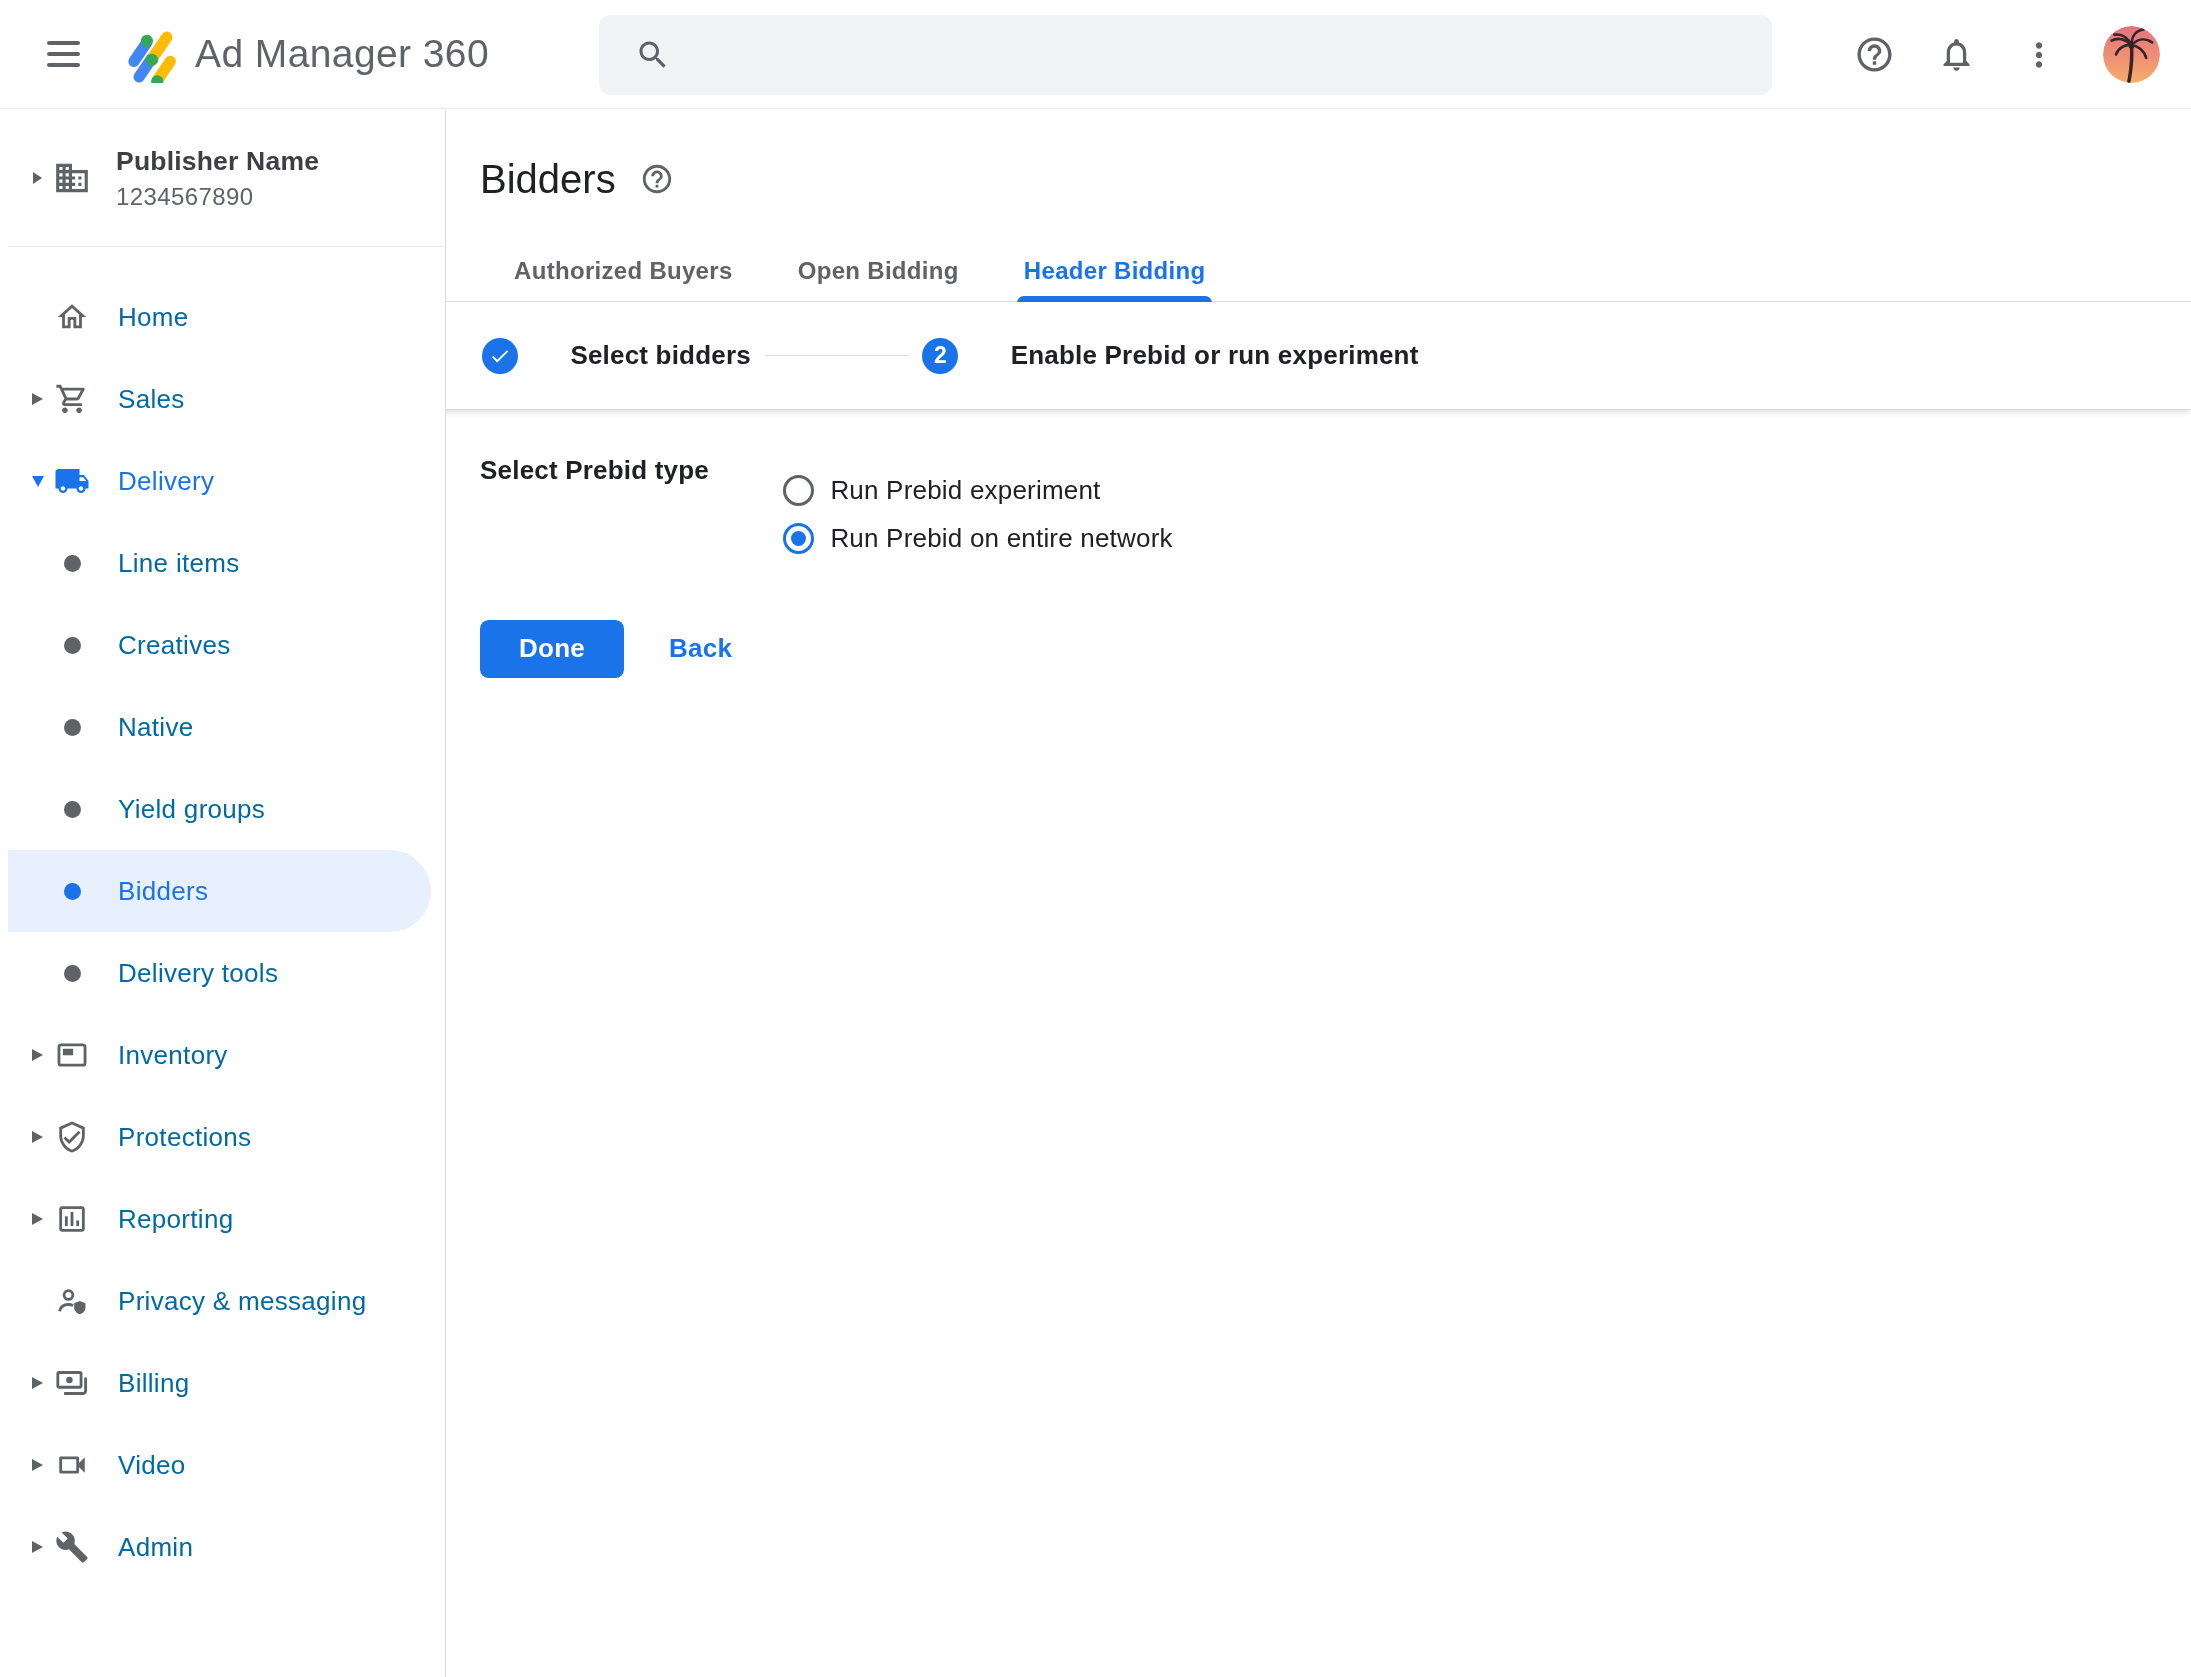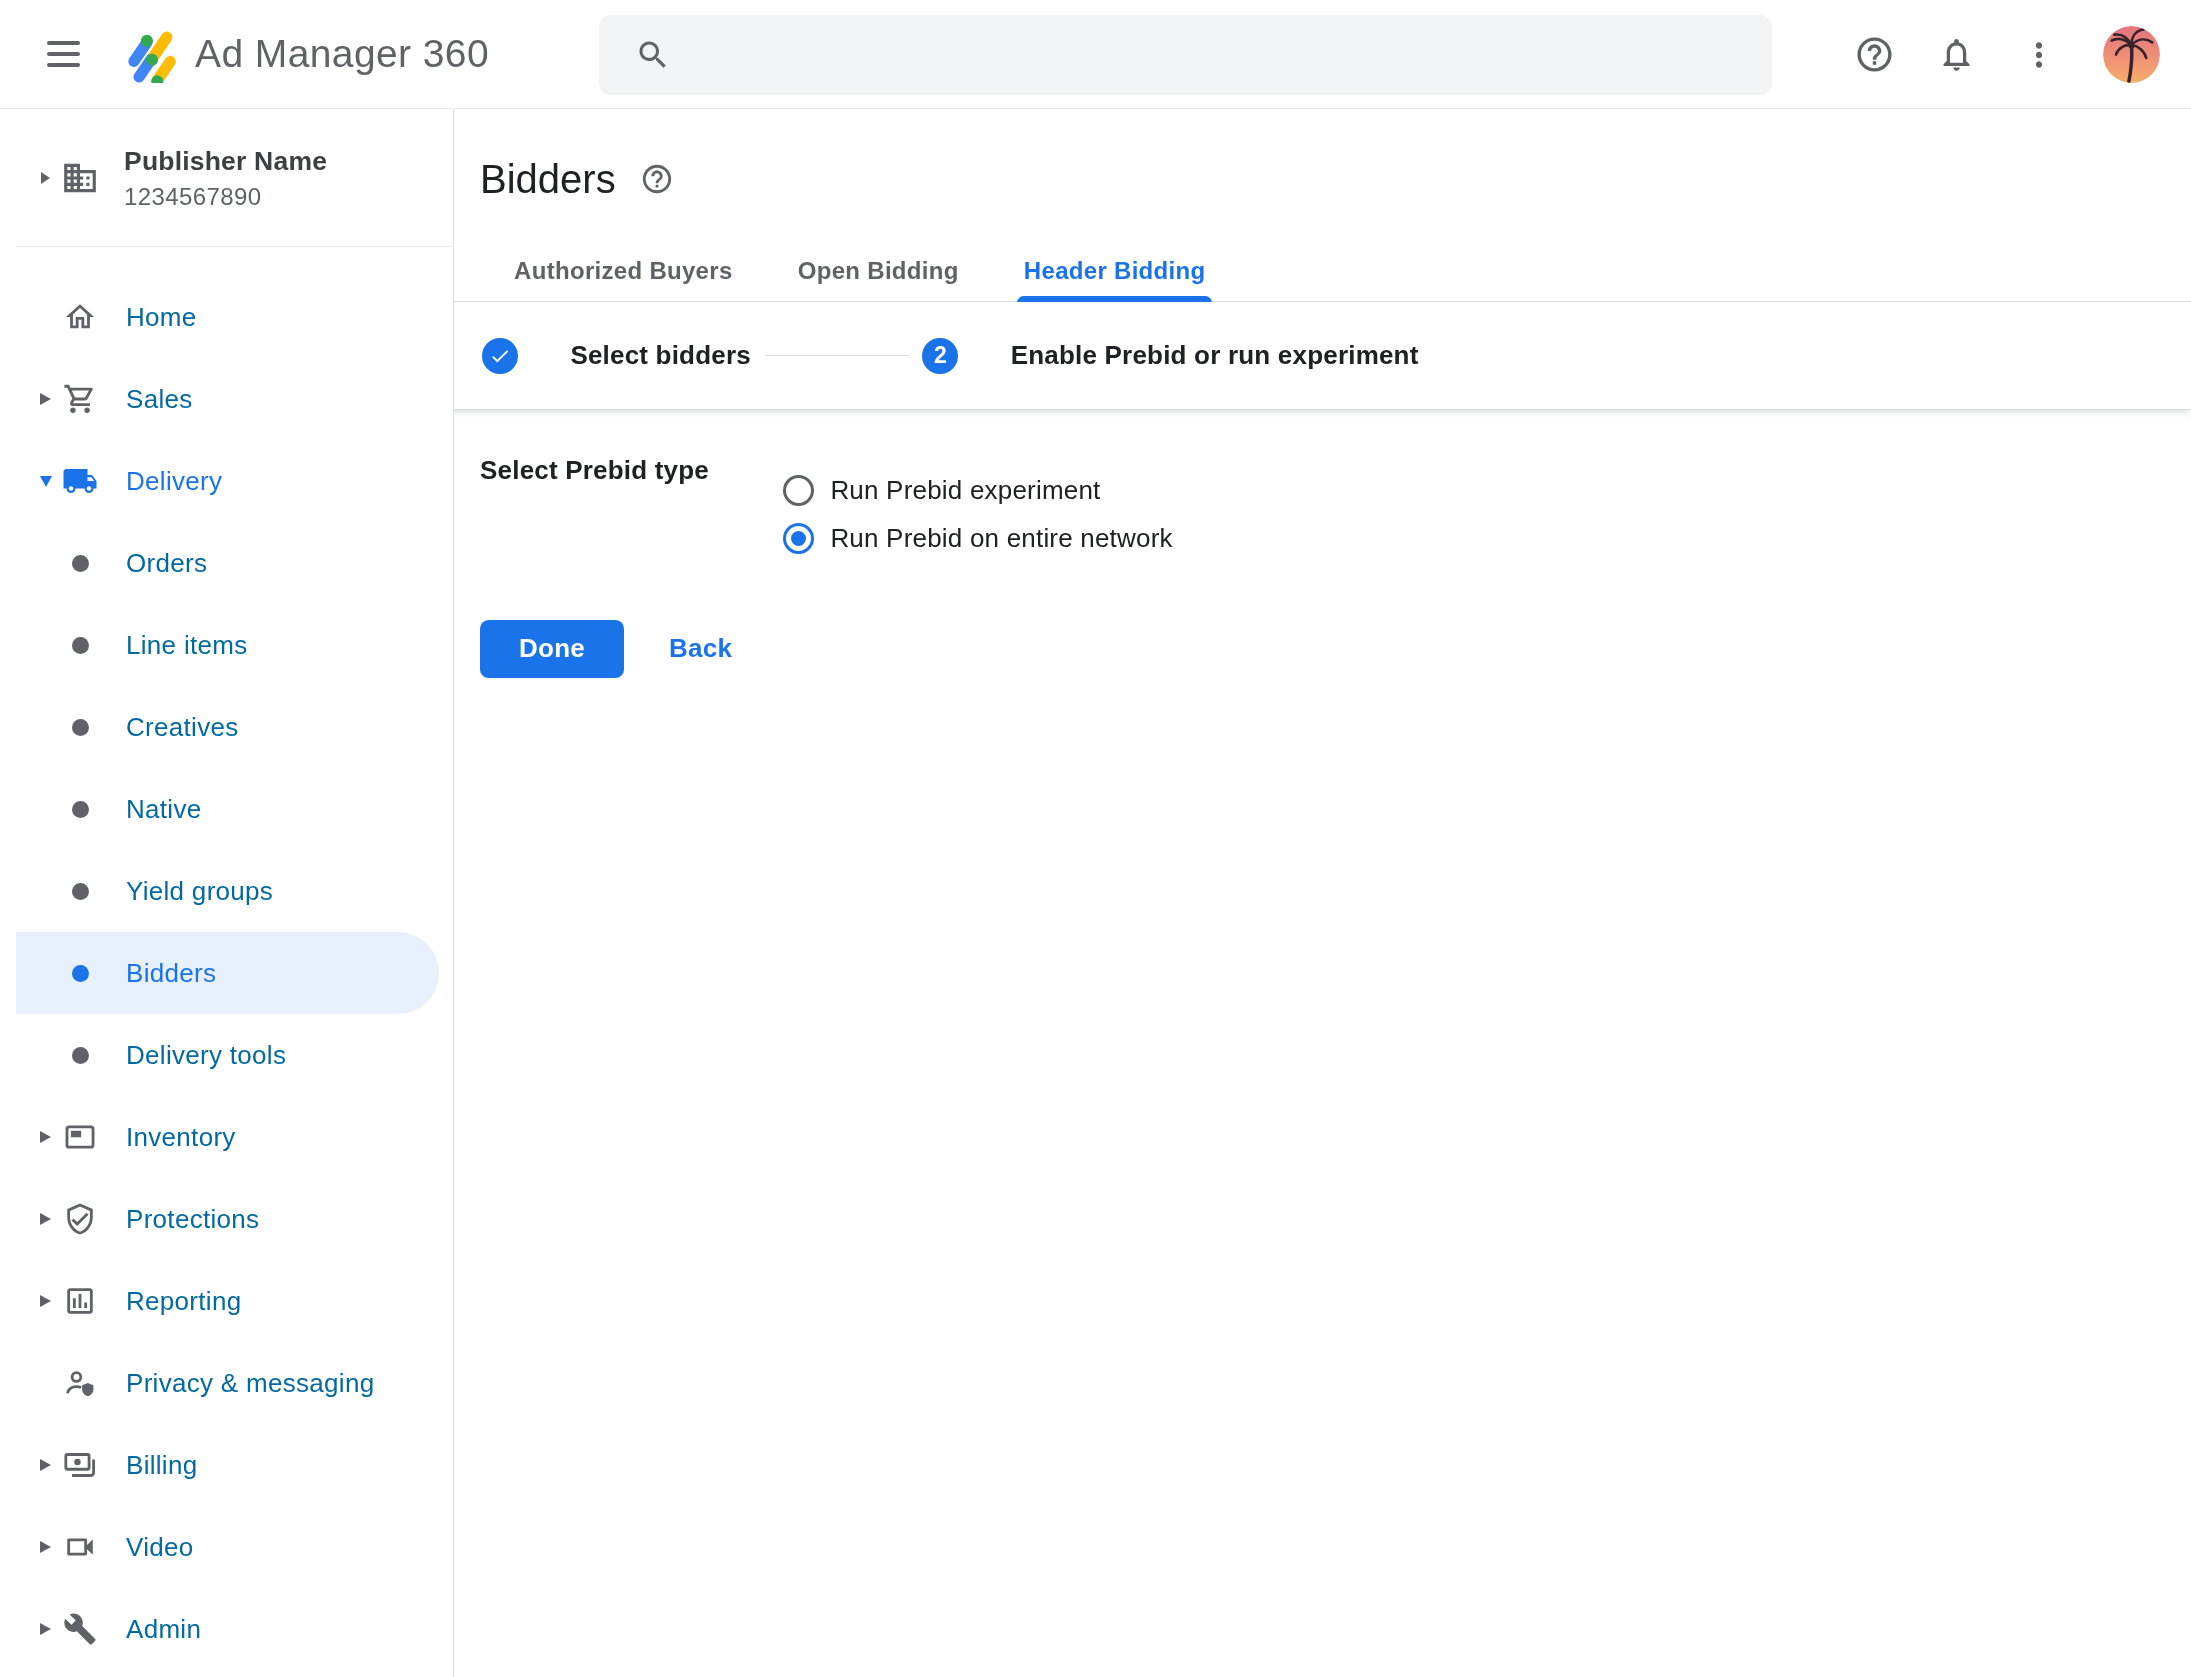--- a/index.html
+++ b/index.html
@@ -30,21 +30,21 @@
   }
   .topbar-right { position:absolute; right:32px; top:0; height:109px; display:flex; align-items:center; }
   .tb-icon { display:flex; align-items:center; justify-content:center; cursor:pointer; }
   .tb-help { width:41px; margin-right:42px; }
   .tb-bell { width:39px; margin-right:44px; }
   .tb-dots { width:38px; margin-right:45px; }
   .avatar { width:57px; height:57px; border-radius:50%; overflow:hidden; cursor:pointer; }
 
   
   .sidebar {
-    position:absolute; top:110px; left:16px; bottom:0; width:438px;
+    position:absolute; top:110px; left:8px; bottom:0; width:438px;
     background:#fff; border-right:0.9px solid #dadce0; z-index:10; overflow:hidden;
   }
   .publisher {
     height:137px; border-bottom:0.9px solid #e8eaed;
     display:flex; align-items:center; position:relative; cursor:pointer;
   }
   .publisher .tri { position:absolute; left:25px; }
   .publisher .bld { position:absolute; left:45px; }
   .pub-text { margin-left:108px; }
   .pub-name { font-size:26.5px; font-weight:700; color:#3c4043; letter-spacing:0.2px; }
@@ -209,26 +209,20 @@
     <div class="item section-open">
       <span class="arr tri-d"></span>
       <span class="icn">
           <svg width="36" height="36" viewBox="0 0 24 24" fill="#1a73e8">
             <path d="M20 8h-3V4H3c-1.1 0-2 .9-2 2v11h2c0 1.66 1.34 3 3 3s3-1.34 3-3h6c0 1.66 1.34 3 3 3s3-1.34 3-3h2v-5l-3-4zM6 18.5c-.83 0-1.5-.67-1.5-1.5s.67-1.5 1.5-1.5 1.5.67 1.5 1.5-.67 1.5-1.5 1.5zm13.5-9l1.96 2.5H17V9.5h2.5zm-1.5 9c-.83 0-1.5-.67-1.5-1.5s.67-1.5 1.5-1.5 1.5.67 1.5 1.5-.67 1.5-1.5 1.5z"></path>
           </svg>
         </span>
       <span class="lbl">Delivery</span>
     </div>
 
-    <div class="item">
-      <span class="icn">
-          <span class="bullet"></span>
-        </span>
-      <span class="lbl">Orders</span>
-    </div>
 
     <div class="item">
       <span class="icn">
           <span class="bullet"></span>
         </span>
       <span class="lbl">Line items</span>
     </div>
 
     <div class="item">
       <span class="icn">

